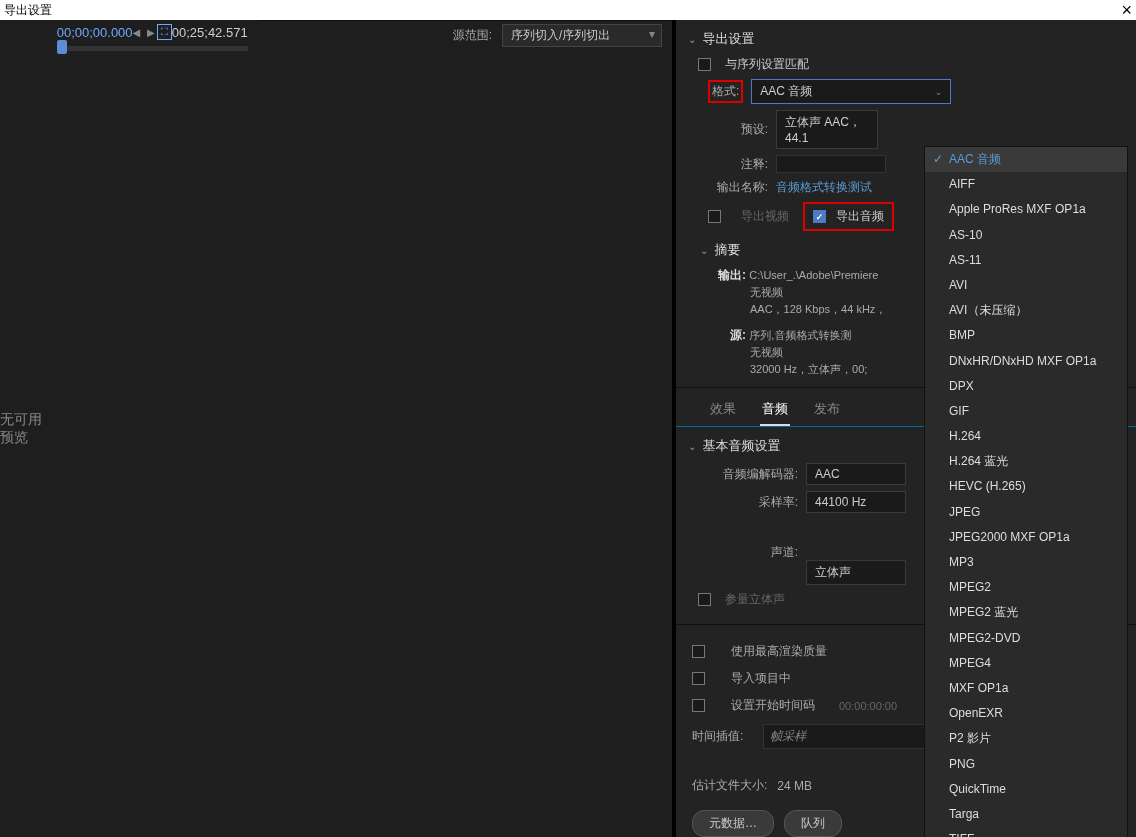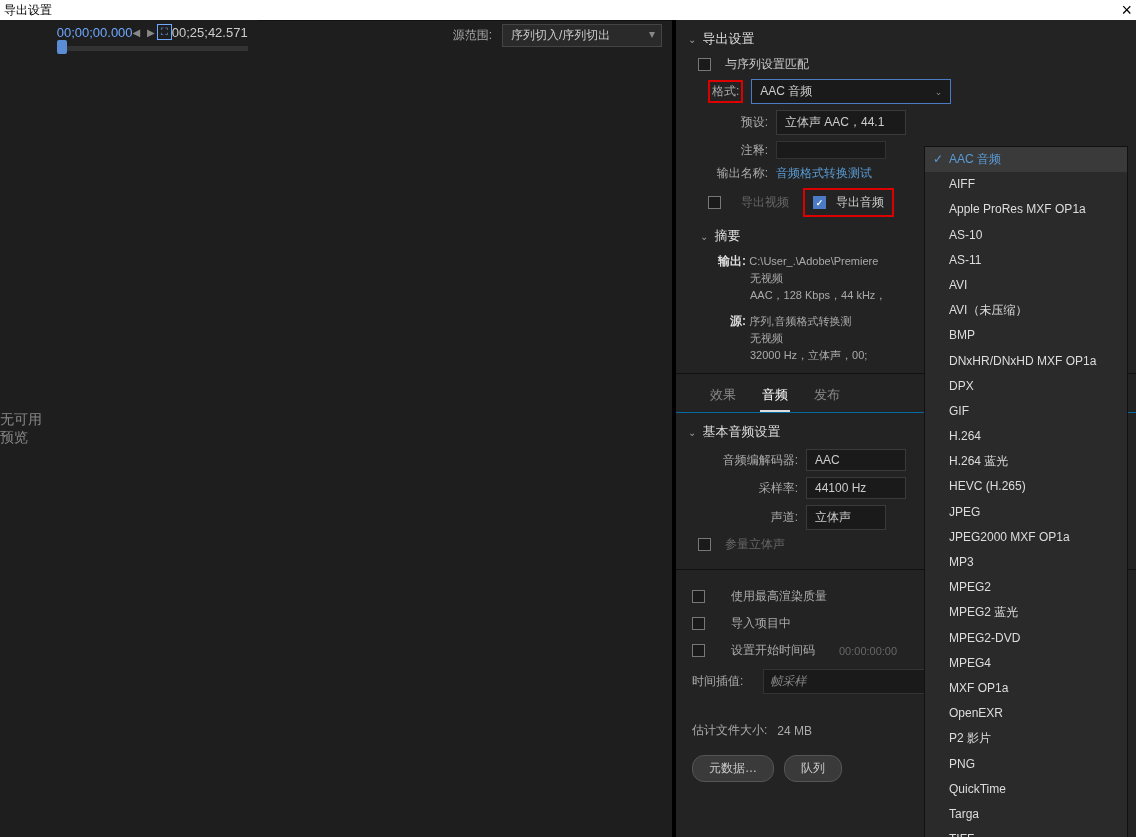--- a/index.html
+++ b/index.html
@@ -270,21 +270,21 @@
           <span class="field-label">格式:</span>
         </span>
         <div class="dropdown">
           <span>AAC 音频</span>
           <span class="arrow">⌄</span>
         </div>
       </div>
 
       <div class="field-row">
         <span class="field-label">预设:</span>
-        <div class="dropdown plain" style="width:130px;">
+        <div class="dropdown plain" style="width:102px;">
           <span>立体声 AAC，44.1</span>
         </div>
       </div>
 
       <div class="field-row">
         <span class="field-label">注释:</span>
         <div class="text-input" style="width:110px;"></div>
       </div>
 
       <div class="field-row">
@@ -337,21 +337,21 @@
         </div>
       </div>
       <div class="field-row">
         <span class="field-label" style="width:90px;">采样率:</span>
         <div class="dropdown plain" style="width:100px;">
           <span>44100 Hz</span>
         </div>
       </div>
       <div class="field-row">
         <span class="field-label" style="width:90px;">声道:</span>
-        <div class="dropdown plain" style="width:80px;">
+        <div class="dropdown plain" style="width:100px;margin-top:41px;">
           <span>立体声</span>
         </div>
       </div>
       <div class="field-row" style="margin-left:10px;">
         <span class="checkbox"></span>
         <span style="color:#666;">参量立体声</span>
       </div>
     </div>
 
     <div class="options-section">

